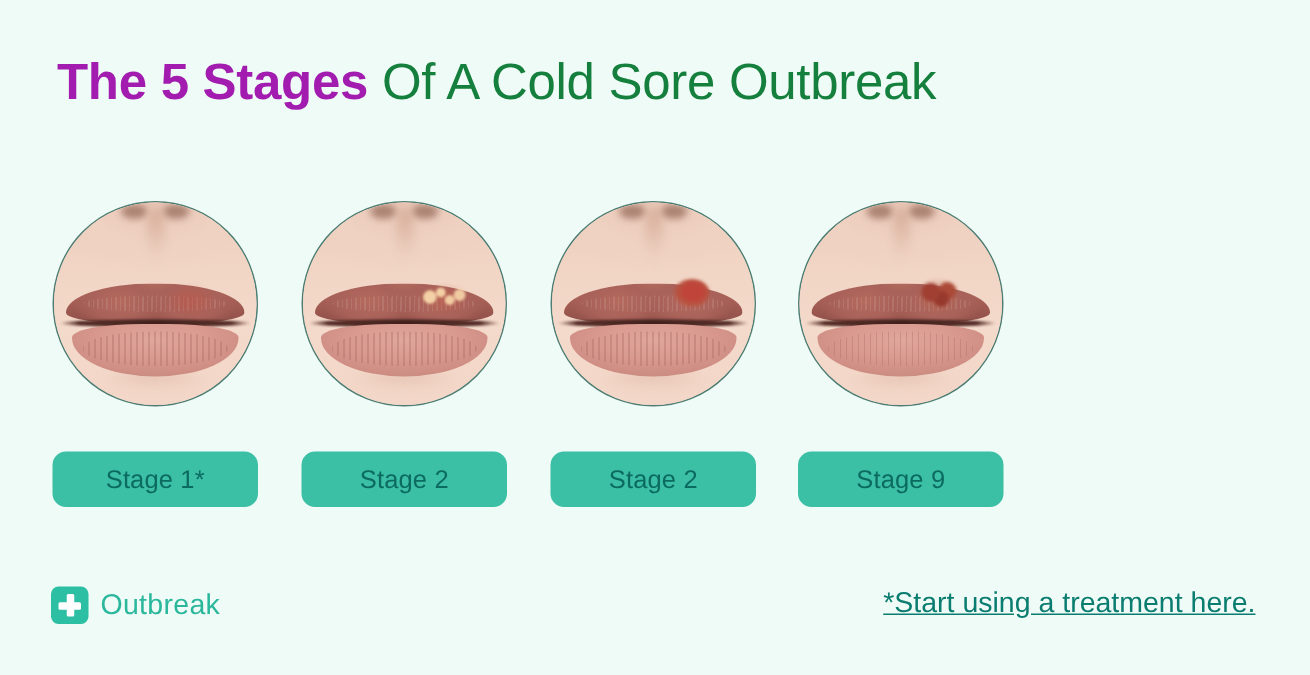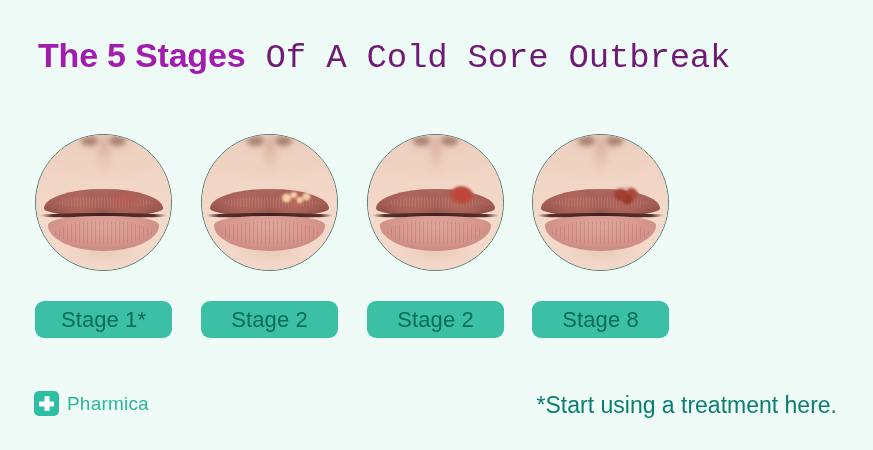--- a/index.html
+++ b/index.html
@@ -31,22 +31,21 @@
     color: #0a7a6d;
     letter-spacing: -0.2px;
     white-space: nowrap;
   }
   .title .strong {
     font-weight: bold;
     color: #a21caf;
   }
   .title .light {
     font-weight: normal;
-    color: #701a75;
-    font-family: Liberation Mono, monospace;
+    color: #15803d;
   }
 
   
   .stages {
     position: absolute;
     left: 35px;
     top: 134px;
     width: 805px;
     height: 210px;
   }
@@ -249,21 +248,21 @@
     top: 167px;
     left: 0;
     width: 137px;
     height: 37px;
     background: #3bbfa5;
     border-radius: 9px;
     display: flex;
     align-items: center;
     justify-content: center;
     color: #0c6b60;
-    font-size: 22px;
+    font-size: 17px;
     letter-spacing: 0.1px;
     box-sizing: border-box;
   }
 
   
   .logo {
     position: absolute;
     left: 34px;
     top: 391px;
     display: flex;
@@ -301,23 +300,24 @@
   }
   .logo-text {
     font-size: 19px;
     color: #2bb79c;
     letter-spacing: 0.2px;
   }
   .footnote {
     position: absolute;
     right: 36px;
     top: 392px;
-    font-size: 23px;
+    font-size: 19px;
     color: #0b7d70;
     white-space: nowrap;
+    text-decoration: underline;
   }
 </style>
 </head>
 <body>
 
 <div class="canvas">
 
   <div class="title">
     <span class="strong">The 5 Stages</span><span class="light"> Of A Cold Sore Outbreak</span>
   </div>
@@ -374,26 +374,26 @@
         <div class="skin"></div>
         <div class="nostril l"></div>
         <div class="nostril r"></div>
         <div class="philtrum"></div>
         <div class="lip-top"></div>
         <div class="mouth-line"></div>
         <div class="lip-bottom"></div>
         <div class="chin"></div>
         <div class="lesion s4"></div>
       </div>
-      <div class="pill">Stage 8</div>
+      <div class="pill">Stage 9</div>
     </div>
 
 
   </div>
 
   <div class="logo">
     <div class="logo-mark"></div>
-    <div class="logo-text">Pharmica</div>
+    <div class="logo-text">Outbreak</div>
   </div>
 
   <div class="footnote">*Start using a treatment here.</div>
 
 </div>
 
 </body></html>

